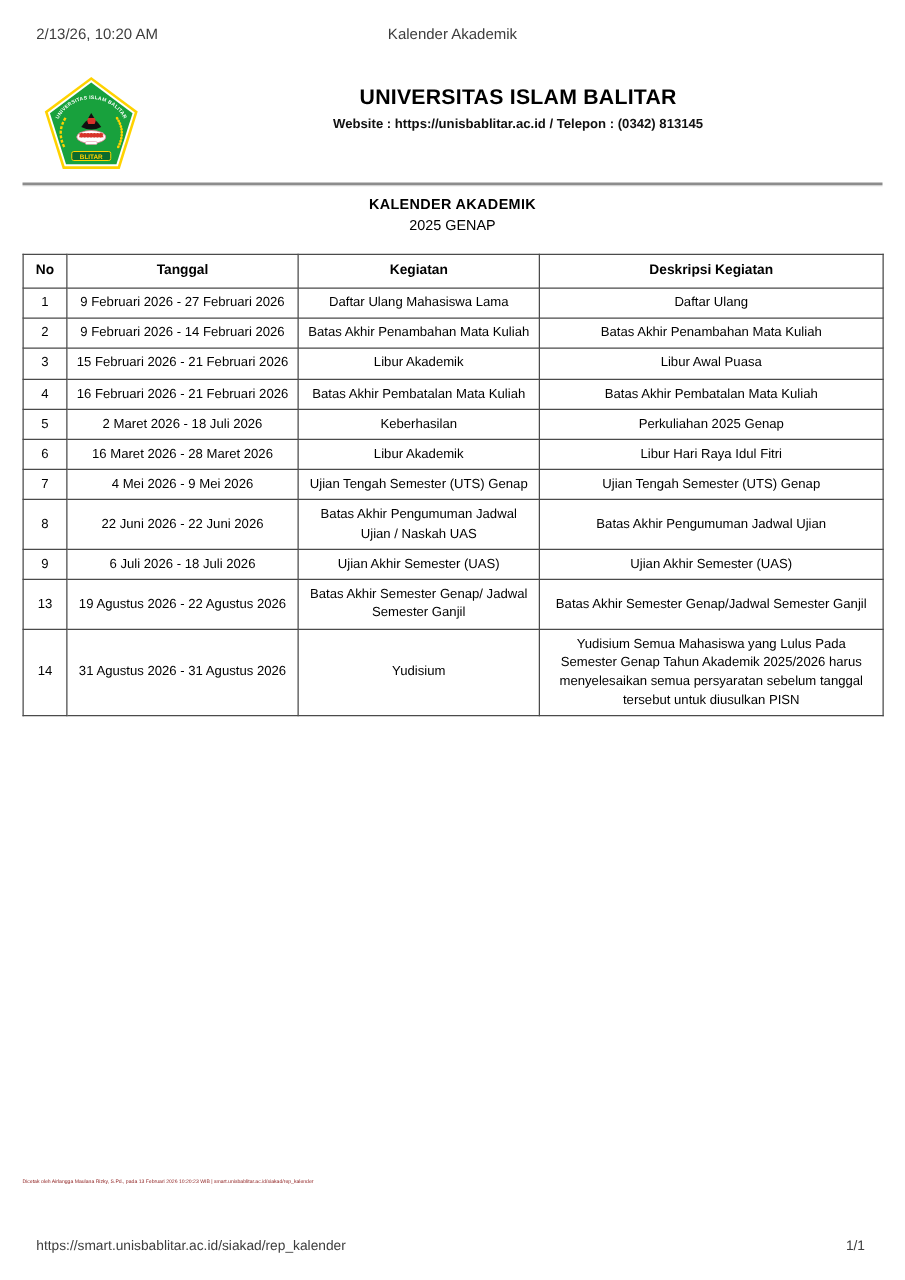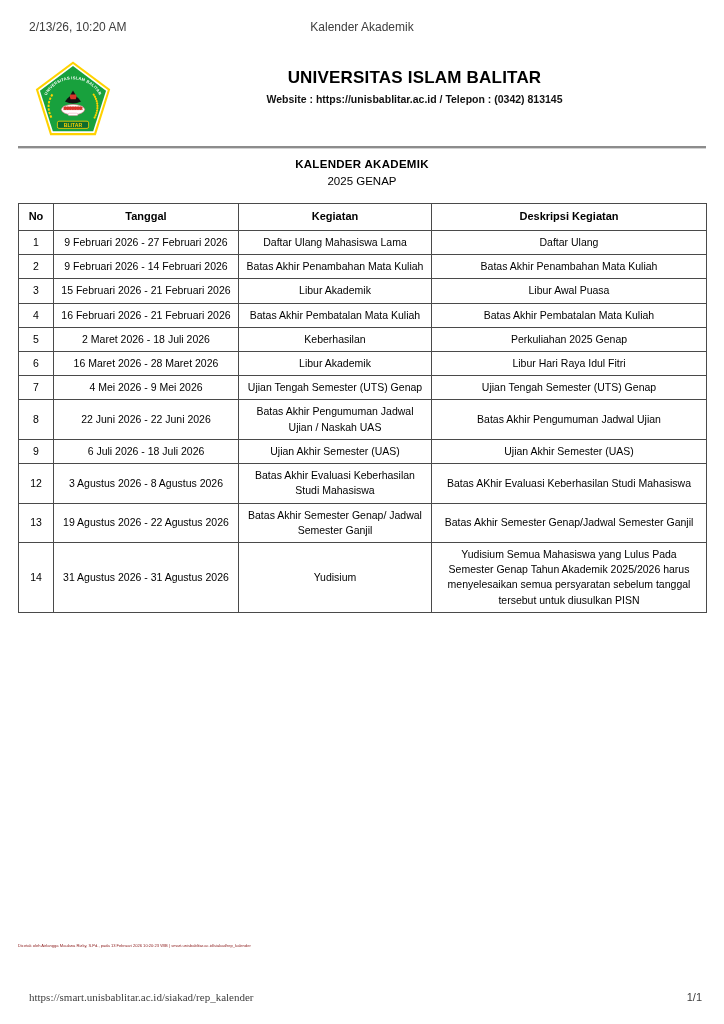--- a/index.html
+++ b/index.html
@@ -45,22 +45,22 @@
   table.cal td { text-align: center; }
 
   
   .footnote { position: absolute; top: 944px; left: 18px; width: 500px;
     font-size: 6px; color: #8b1a1a; transform: scale(0.68); transform-origin: left top;
     white-space: nowrap; }
 
   
   .print-footer { position: absolute; top: 991px; left: 0; width: 100%; height: 16px;
     font-size: 11px; color: #3d3d3d; }
-  .print-footer .pf-url { position: absolute; left: 29px; top: 0; font-family: Liberation Serif, serif; }
-  .print-footer .pf-page { position: absolute; right: 22px; top: 0; }
+  .print-footer .pf-url { position: absolute; left: 29px; top: 0; }
+  .print-footer .pf-page { position: absolute; right: 32px; top: 0; }
 </style>
 </head>
 <body>
 
 <div class="page">
 
   <div class="print-header">
     <span class="ph-date">2/13/26, 10:20 AM</span>
     <span class="ph-title">Kalender Akademik</span>
   </div>
@@ -185,26 +185,20 @@
 
     <tr>
       <td class="c-no">9</td>
       <td>6 Juli 2026 - 18 Juli 2026</td>
       <td>Ujian Akhir Semester (UAS)</td>
       <td>Ujian Akhir Semester (UAS)</td>
     </tr>
 
 
 
-    <tr>
-      <td class="c-no">12</td>
-      <td>3 Agustus 2026 - 8 Agustus 2026</td>
-      <td>Batas Akhir Evaluasi Keberhasilan Studi Mahasiswa</td>
-      <td>Batas AKhir Evaluasi Keberhasilan Studi Mahasiswa</td>
-    </tr>
 
     <tr>
       <td class="c-no">13</td>
       <td>19 Agustus 2026 - 22 Agustus 2026</td>
       <td>Batas Akhir Semester Genap/ Jadwal Semester Ganjil</td>
       <td>Batas Akhir Semester Genap/Jadwal Semester Ganjil</td>
     </tr>
 
     <tr>
       <td class="c-no">14</td>

